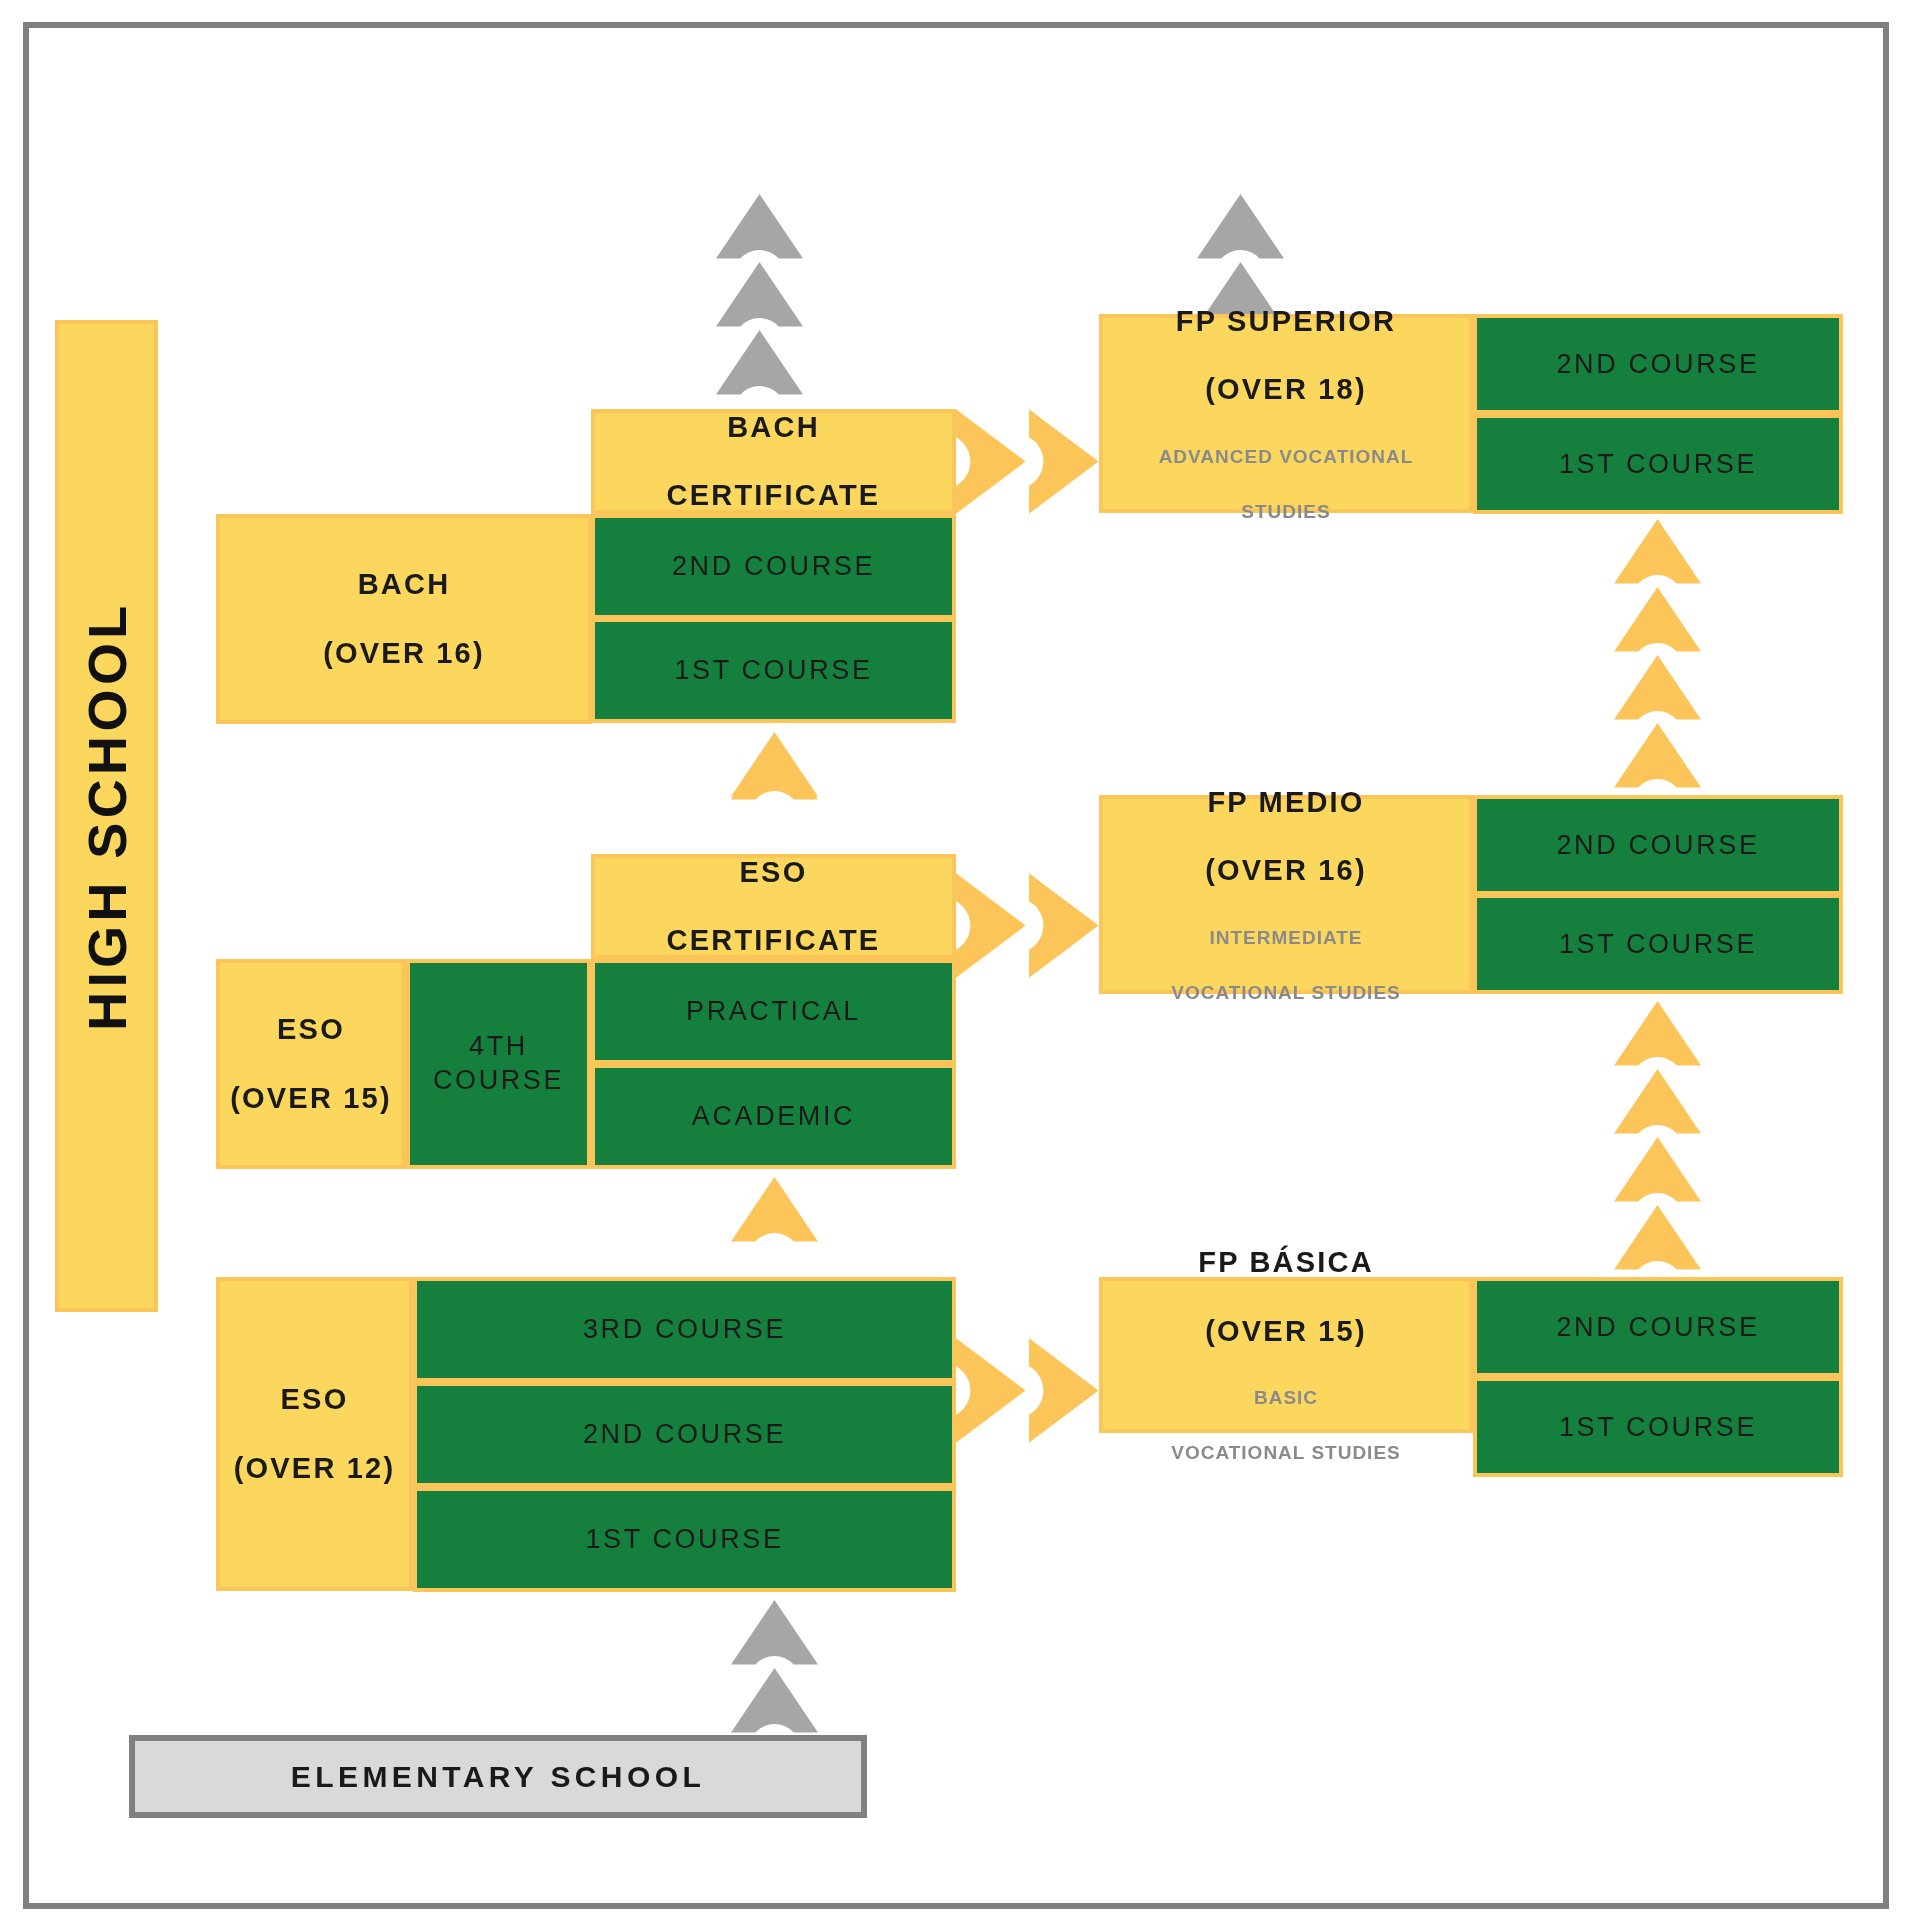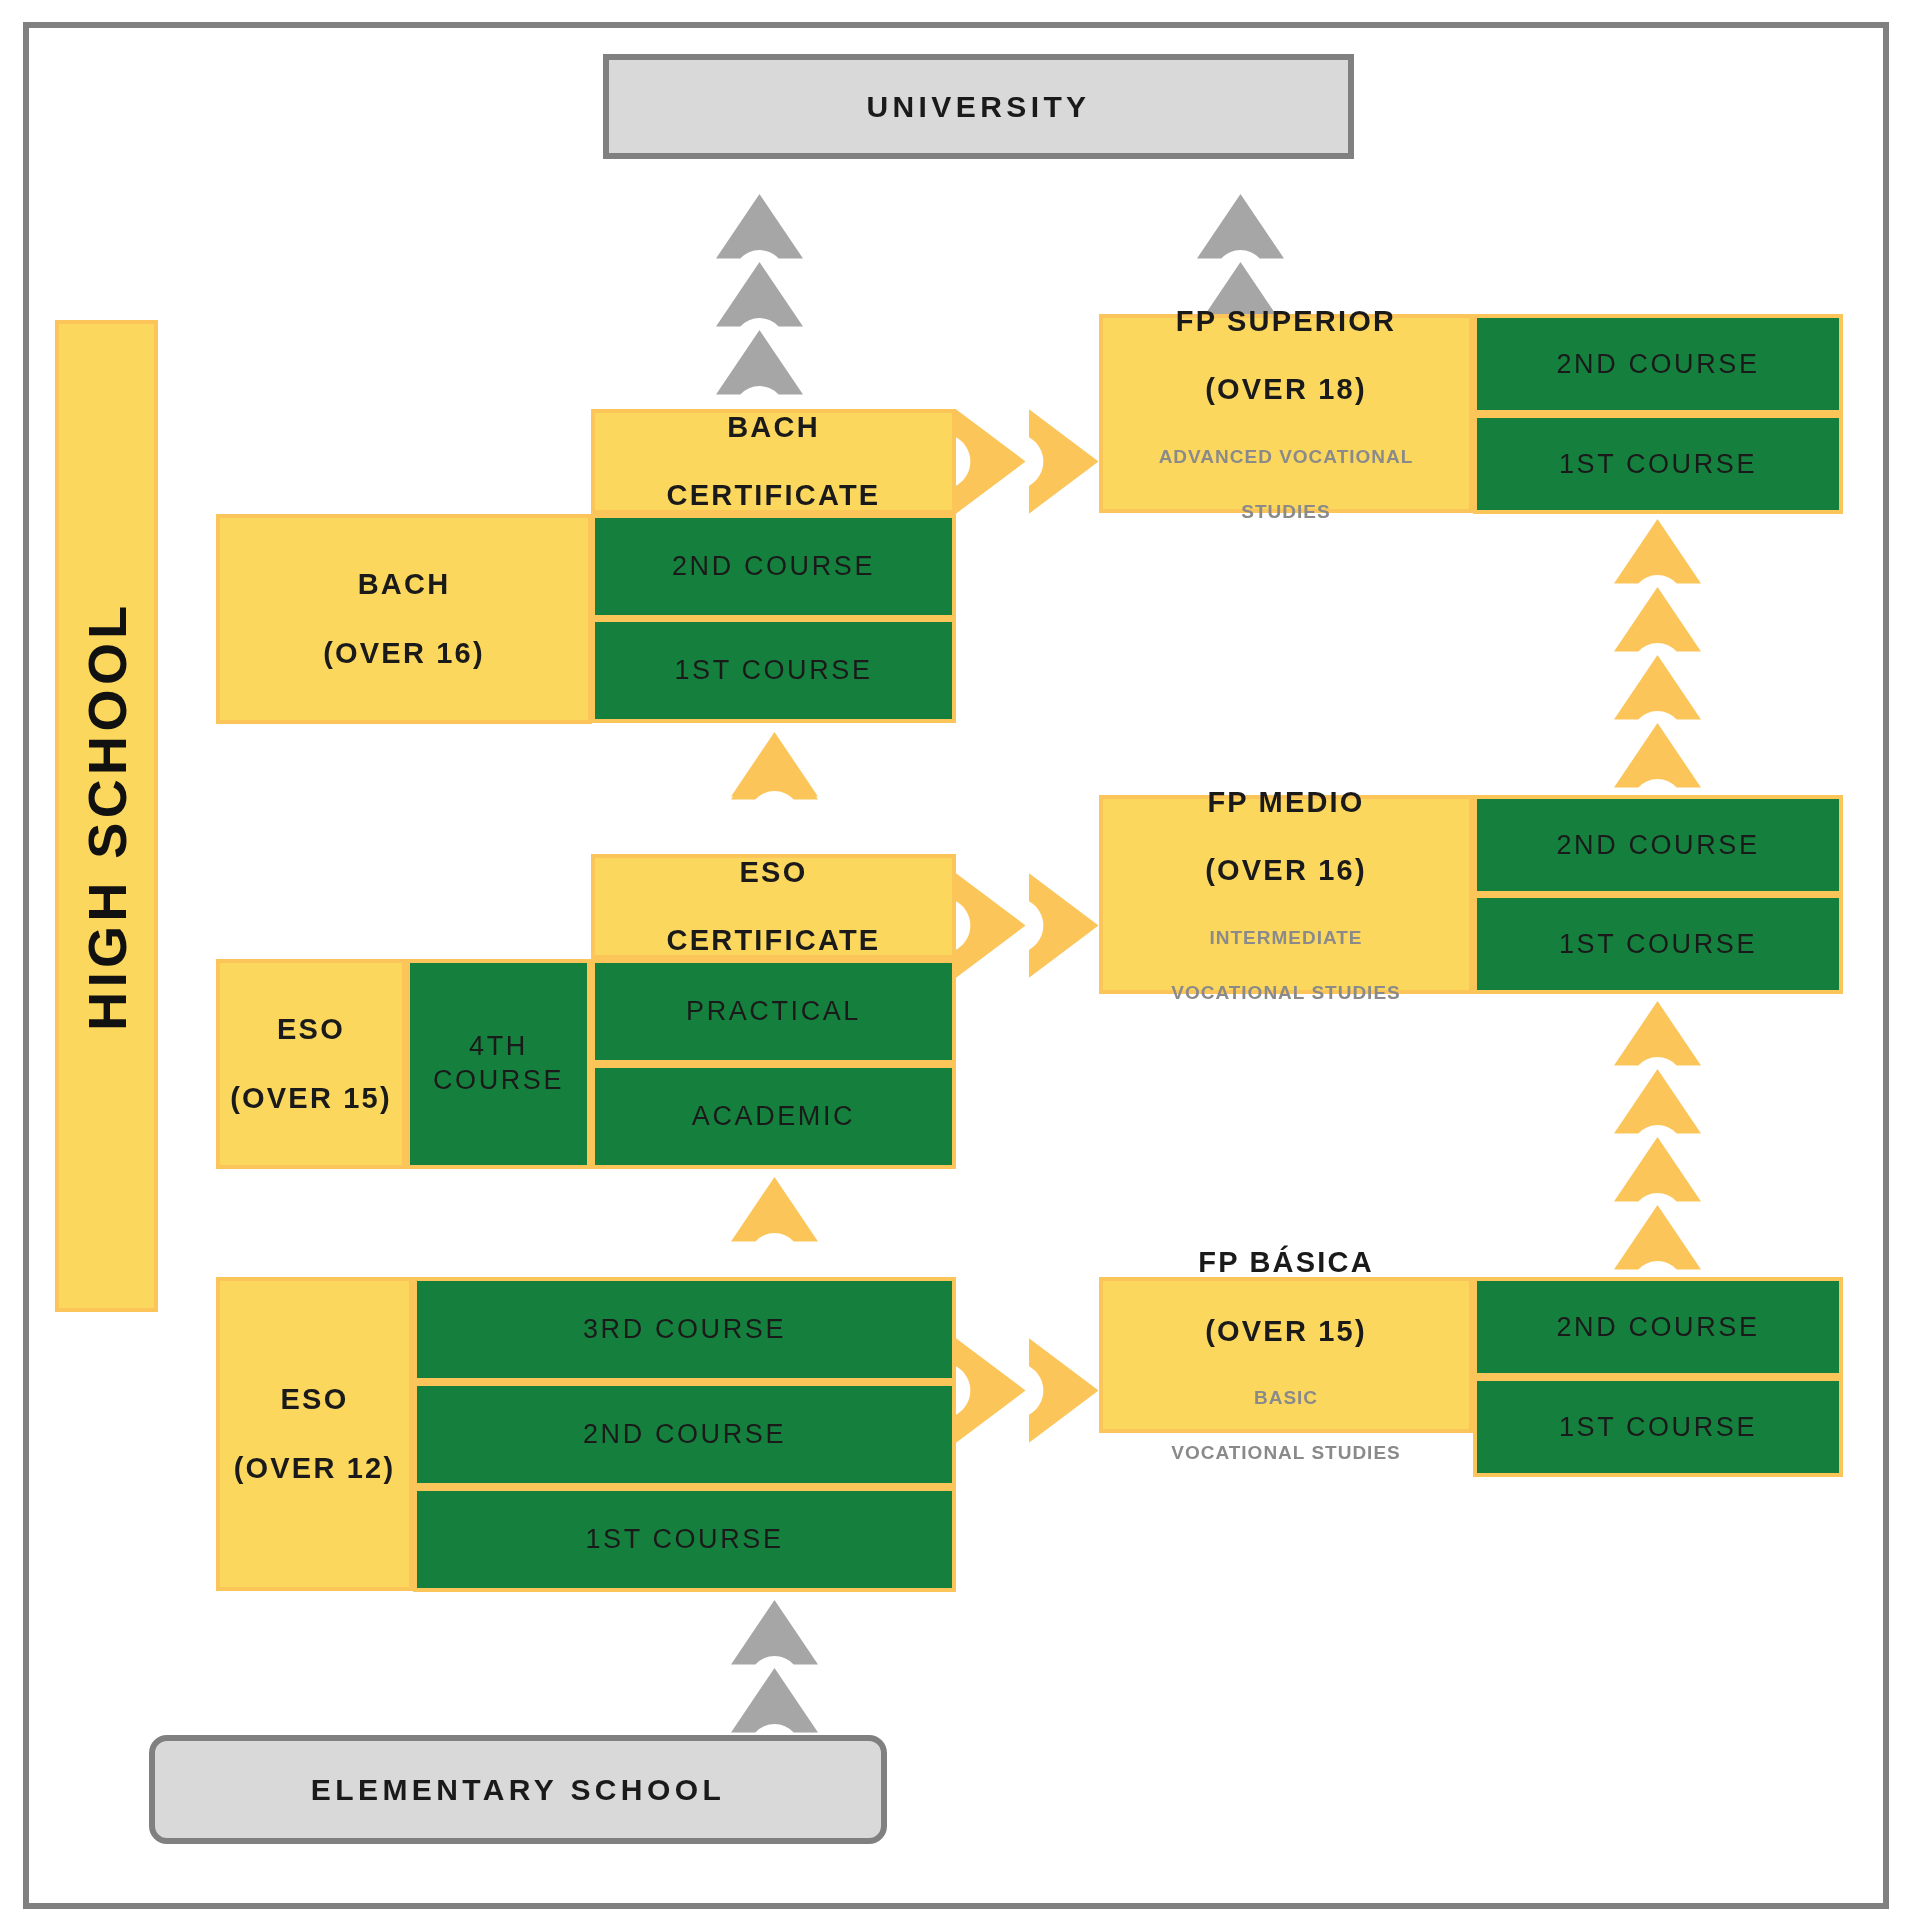--- a/index.html
+++ b/index.html
@@ -118,23 +118,20 @@
 </head>
 <body>
 
 <div id="stage">
   <div class="outer-frame"></div>
 
   <div class="hs-bar">
     <div class="hs-bar-label">HIGH SCHOOL</div>
   </div>
 
-  <div class="box gray-box" style="left:603px; top:54px; width:751px; height:105px;">
-    <span>UNIVERSITY</span>
-  </div>
 
   <div class="chev-stack" style="left:716px; top:194px; width:87px;">
     <svg class="chev" width="87" height="68" viewBox="0 0 100 78">
       <path d="M50 0 L100 74 L72 74 A30 30 0 0 0 28 74 L0 74 Z" fill="#A6A6A6"></path>
     </svg>
     <svg class="chev" width="87" height="68" viewBox="0 0 100 78">
       <path d="M50 0 L100 74 L72 74 A30 30 0 0 0 28 74 L0 74 Z" fill="#A6A6A6"></path>
     </svg>
     <svg class="chev" width="87" height="68" viewBox="0 0 100 78">
       <path d="M50 0 L100 74 L72 74 A30 30 0 0 0 28 74 L0 74 Z" fill="#A6A6A6"></path>
@@ -316,18 +313,18 @@
 
   <div class="chev-stack" style="left:731px; top:1600px; width:87px;">
     <svg class="chev" width="87" height="68" viewBox="0 0 100 78">
       <path d="M50 0 L100 74 L72 74 A30 30 0 0 0 28 74 L0 74 Z" fill="#A6A6A6"></path>
     </svg>
     <svg class="chev" width="87" height="68" viewBox="0 0 100 78">
       <path d="M50 0 L100 74 L72 74 A30 30 0 0 0 28 74 L0 74 Z" fill="#A6A6A6"></path>
     </svg>
   </div>
 
-  <div class="box gray-box" style="left:149px; top:1735px; width:738px; height:109px;border-radius:18px;">
+  <div class="box gray-box" style="left:129px; top:1735px; width:738px; height:83px;">
     <span>ELEMENTARY SCHOOL</span>
   </div>
 
 </div>
 
 
 </body></html>

